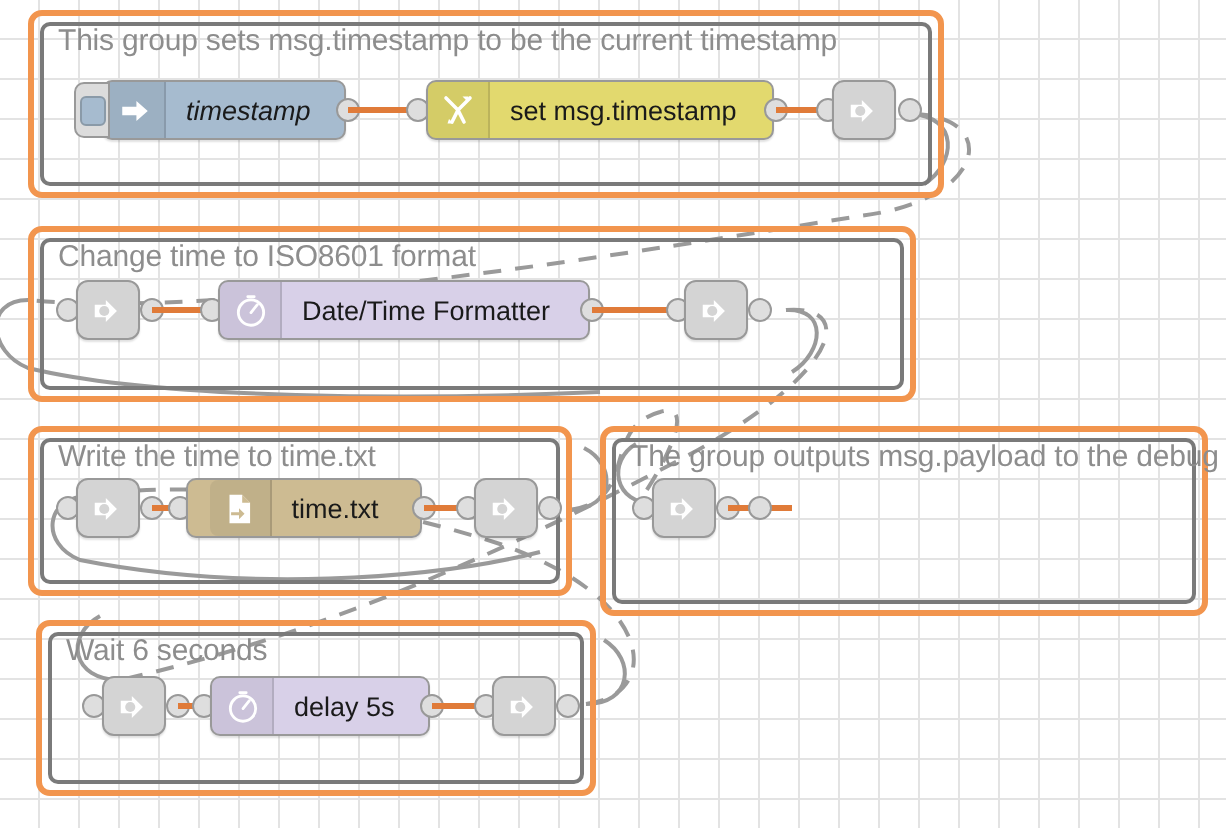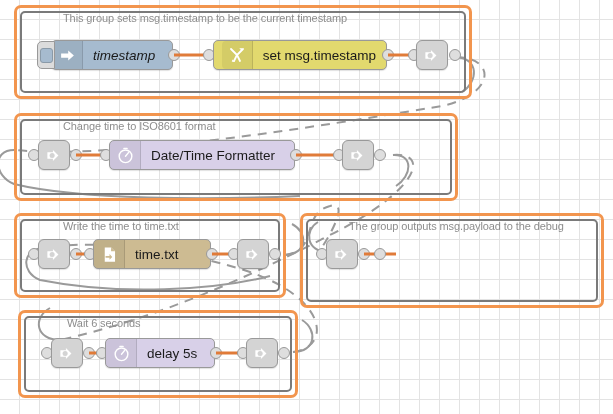--- a/index.html
+++ b/index.html
@@ -29,25 +29,24 @@
   }
   .group-inner{
     position:absolute;left:3px;top:3px;right:3px;bottom:3px;
     border:2px solid #7a7a7a;
     border-radius:5px;
     box-sizing:border-box;
   }
   .group-label{
     position:absolute;
     left:12px;top:4px;
-    font-size:11px;
+    font-size:15px;
     color:#8d8d8d;
     white-space:nowrap;
     letter-spacing:-0.1px;
-    margin-left:34px;
   }
 
   
   .node{
     position:absolute;
     height:30px;
     border:1px solid #999999;
     border-radius:5px;
     box-sizing:border-box;
     display:flex;
@@ -62,23 +61,23 @@
     background:rgba(0,0,0,0.06);
     flex:0 0 30px;
   }
   .node .label{
     display:flex;align-items:center;
     padding:0 10px;
     font-size:13.5px;color:#1a1a1a;
     white-space:nowrap;
   }
   .node.inject{background:#a6bbcf;font-style:italic;}
-  .node.change{background:#e2d96e;justify-content:flex-end;}
+  .node.change{background:#e2d96e;}
   .node.datetime{background:#d8d0e8;}
-  .node.file{background:#cdbb92;}
+  .node.file{background:#cdbb92;justify-content:center;}
   .node.delay{background:#d8d0e8;}
   .node.debug{background:#87a980;}
   .node.debug .label{font-style:italic;color:#111;}
 
   
   .inject-btn{
     position:absolute;left:-15px;top:0px;
     width:18px;height:28px;
     background:#dcdcdc;
     border:1px solid #999;

